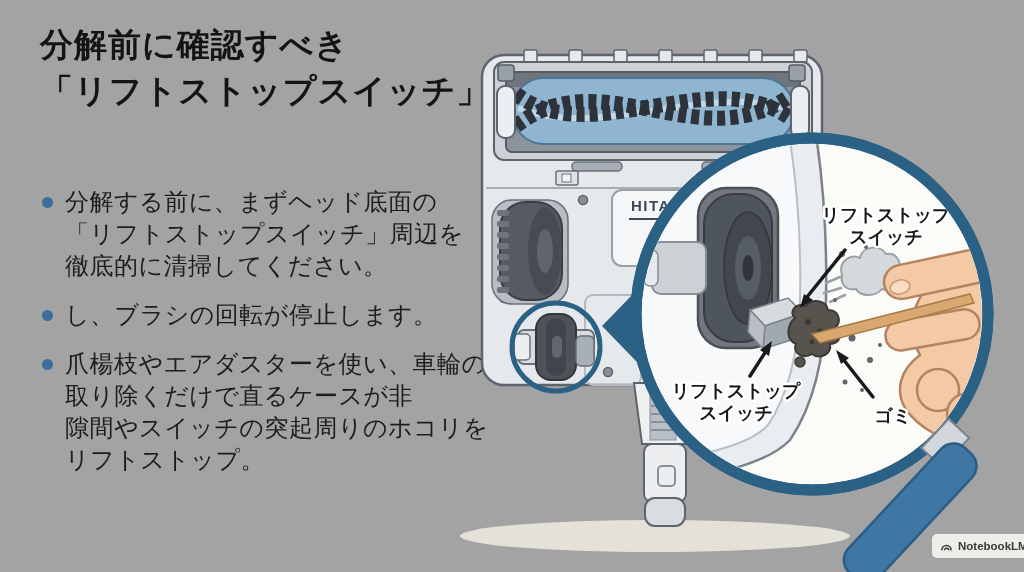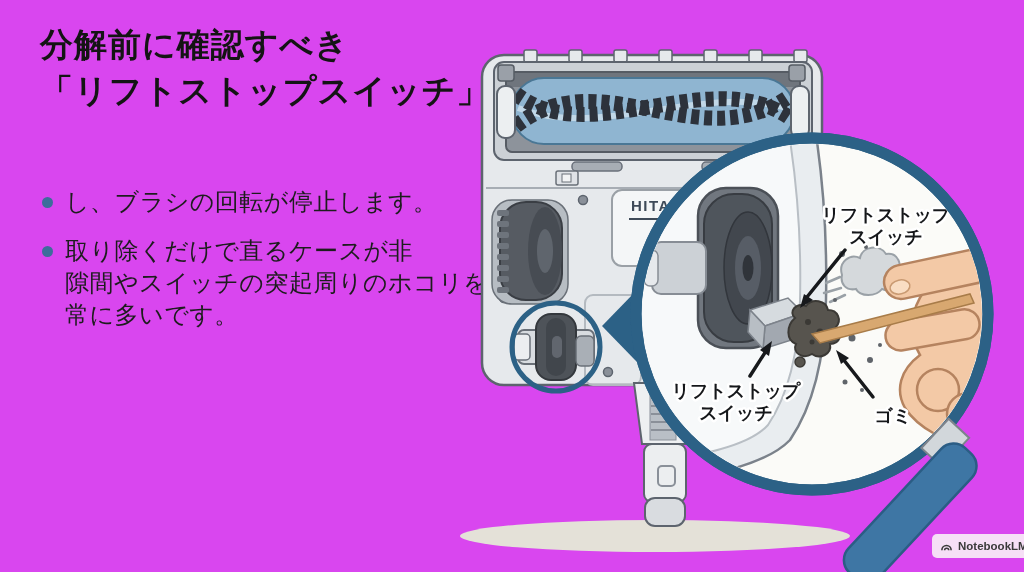--- a/index.html
+++ b/index.html
@@ -1,18 +1,18 @@
 <!DOCTYPE html>
 <html><head>
 <meta charset="utf-8">
 <style>
   html,body{margin:0;padding:0;}
   .canvas{
     position:relative;width:1024px;height:572px;overflow:hidden;
-    background:#d946ef;
+    background:#a3a3a3;
     font-family:"Liberation Sans","DejaVu Sans",sans-serif;
   }
   .title{
     position:absolute;left:40px;top:22px;
     font-size:33px;font-weight:800;line-height:46px;
     color:#141414;letter-spacing:1px;white-space:nowrap;
   }
   .bullets{position:absolute;left:40px;top:186px;}
   .bullet{display:flex;align-items:flex-start;margin-bottom:17px;}
   .dot{width:11px;height:11px;border-radius:50%;background:#3d6d9b;margin:11px 12px 0 2px;flex:none;}
@@ -41,29 +41,38 @@
 
   <div class="title">
     <div>分解前に確認すべき</div>
     <div>「リフトストップスイッチ」</div>
   </div>
 
   <div class="bullets">
     <div class="bullet">
       <span class="dot"></span>
       <div class="btext">
+        <div>分解する前に、まずヘッド底面の</div>
+        <div>「リフトストップスイッチ」周辺を</div>
+        <div>徹底的に清掃してください。</div>
+      </div>
+    </div>
+    <div class="bullet">
+      <span class="dot"></span>
+      <div class="btext">
         <div>し、ブラシの回転が停止します。</div>
       </div>
     </div>
     <div class="bullet">
       <span class="dot"></span>
       <div class="btext">
+        <div>爪楊枝やエアダスターを使い、車輪の</div>
         <div>取り除くだけで直るケースが非</div>
         <div>隙間やスイッチの突起周りのホコリを</div>
-        <div>常に多いです。</div>
+        <div>リフトストップ。</div>
       </div>
     </div>
   </div>
 
   <svg class="illu" width="1024" height="572" viewBox="0 0 1024 572">
     <defs>
       <clipPath id="lens">
           <circle cx="812" cy="314" r="170"></circle>
         </clipPath>
     </defs>

